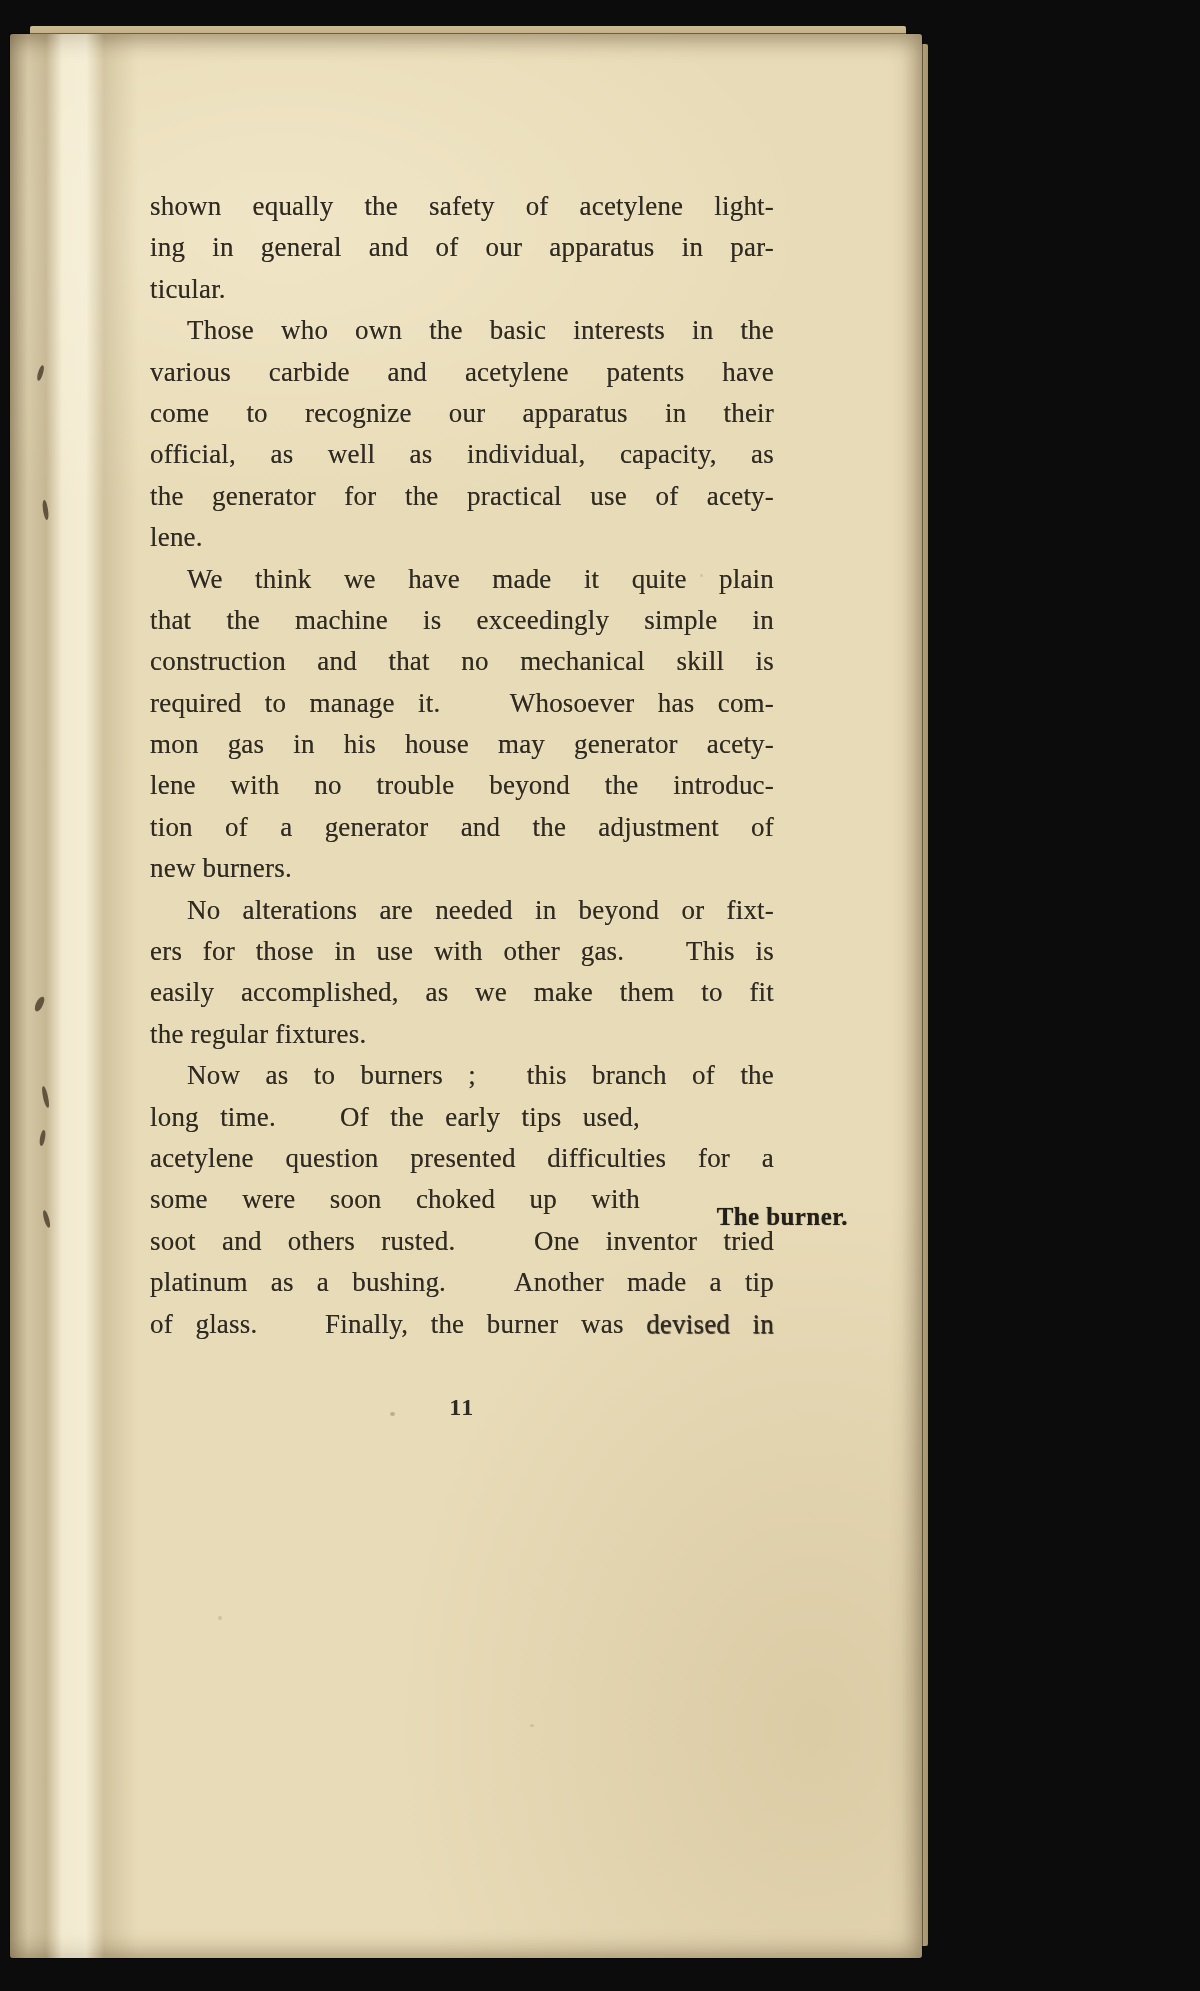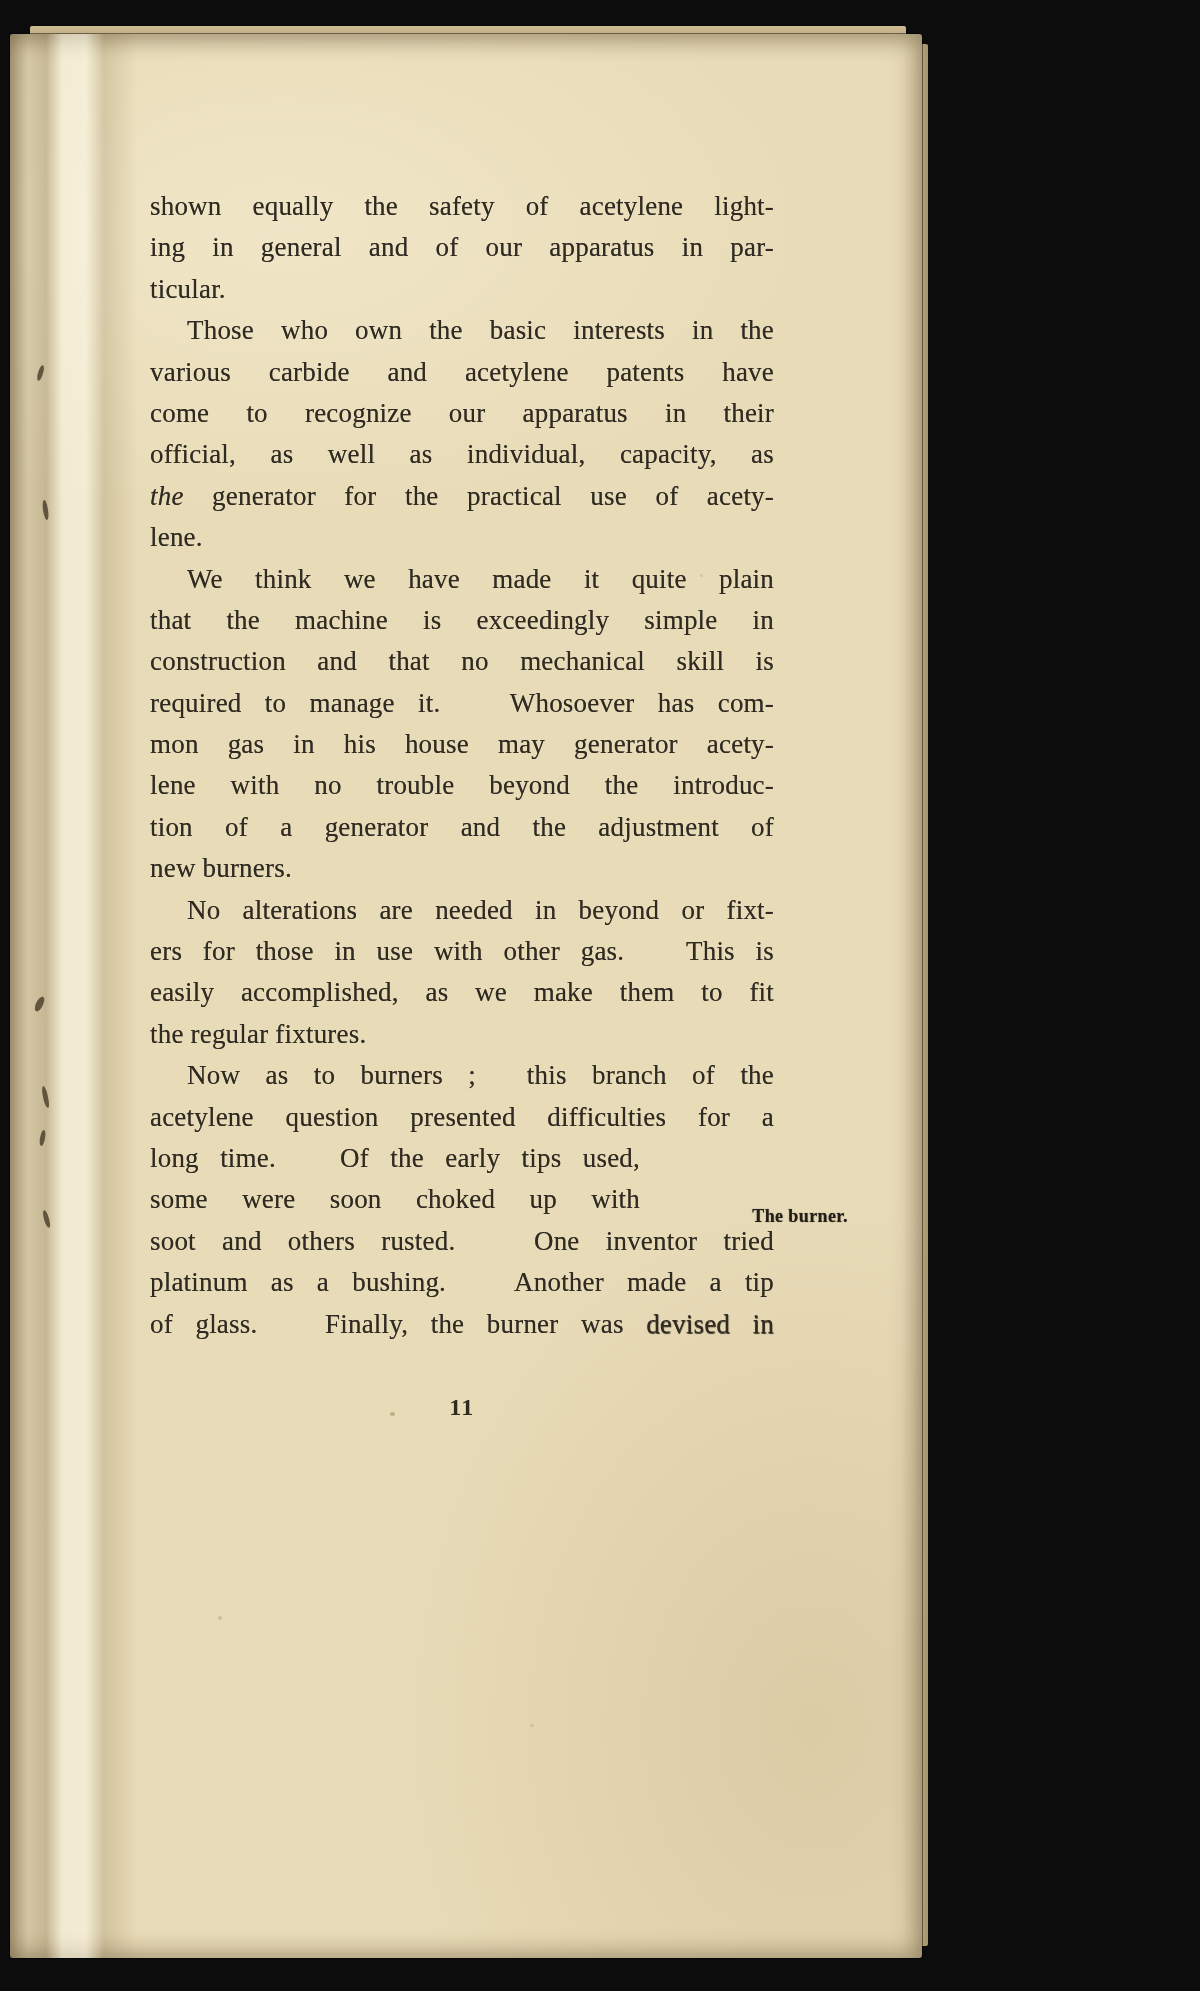--- a/index.html
+++ b/index.html
@@ -59,26 +59,26 @@
 
   .text-block {
     position:absolute; left:140px; top:152px; width:624px;
     color:#2f2a22; font-size:27px; line-height:41.4px; letter-spacing:0.2px;
     text-shadow:0 0 0.4px rgba(47,42,34,0.6);
   }
   .line { text-align:justify; text-align-last:justify; height:41.4px; }
   .line.end { text-align-last:left; }
   .line.indent { text-indent:37px; }
   .line.short { width:490px; }
-  .italic { font-style:italic; }
+  .italic { }
   .smudge { font-weight:400; text-shadow:0.5px 0.5px 0.8px rgba(45,35,25,0.9); }
 
   .side-note {
     position:absolute; top:1010px; right:-74px;
-    font-weight:700; font-size:18px; letter-spacing:0.4px;
+    font-weight:700; font-size:25px; letter-spacing:0.4px;
     color:#23201a; text-shadow:0 0 1px rgba(35,30,22,0.75);
     white-space:nowrap;
   }
 
   .page-number {
     position:absolute; left:140px; top:1360px; width:624px;
     text-align:center; font-size:24px; font-weight:700;
     color:#2f2a22; letter-spacing:1.5px;
   }
 </style>
@@ -123,22 +123,22 @@
           <div class="line"><span>required to manage it.&nbsp;&nbsp; Whosoever has com-</span></div>
           <div class="line"><span>mon gas in his house may generator acety-</span></div>
           <div class="line"><span>lene with no trouble beyond the introduc-</span></div>
           <div class="line"><span>tion of a generator and the adjustment of</span></div>
           <div class="line end"><span>new burners.</span></div>
           <div class="line indent"><span>No alterations are needed in beyond or fixt-</span></div>
           <div class="line"><span>ers for those in use with other gas.&nbsp;&nbsp; This is</span></div>
           <div class="line"><span>easily accomplished, as we make them to fit</span></div>
           <div class="line end"><span>the regular fixtures.</span></div>
           <div class="line indent"><span>Now as to burners&nbsp;;&nbsp; this branch of the</span></div>
+          <div class="line short"><span>long time.&nbsp;&nbsp; Of the early tips used,</span></div>
           <div class="line"><span>acetylene question presented difficulties for a</span></div>
-          <div class="line short"><span>long time.&nbsp;&nbsp; Of the early tips used,</span></div>
           <div class="line short"><span>some were soon choked up with</span></div>
           <div class="line"><span>soot and others rusted.&nbsp;&nbsp; One inventor tried</span></div>
           <div class="line"><span>platinum as a bushing.&nbsp;&nbsp; Another made a tip</span></div>
           <div class="line"><span>of glass.&nbsp;&nbsp; Finally, the burner was </span><span class="smudge">devised in</span></div>
         </div>
       <div class="side-note">The burner.</div>
     </div>
 
     <div class="page-number">11</div>
 

